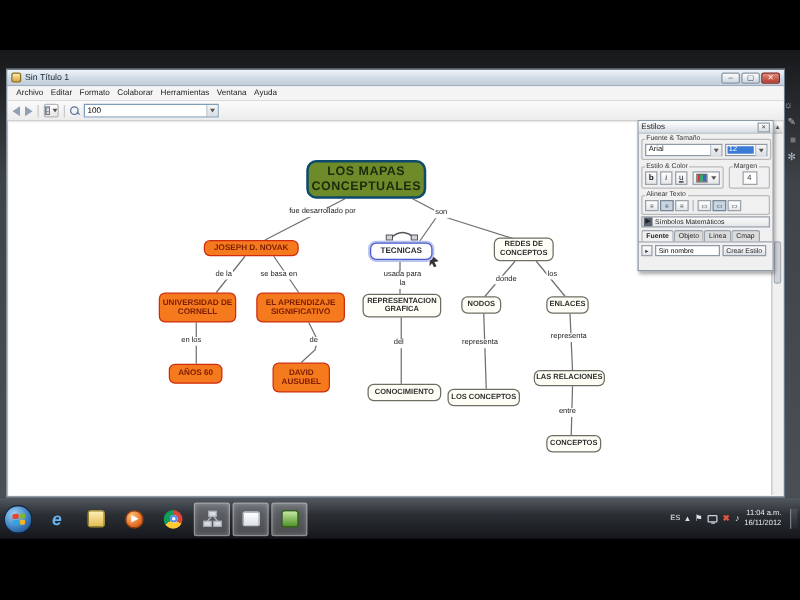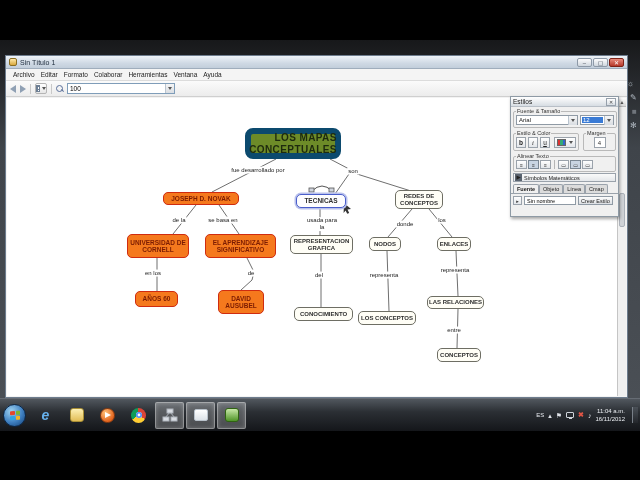--- a/index.html
+++ b/index.html
@@ -50,22 +50,22 @@
 
   .canvas { position:absolute; left:1px; top:42px; right:10px; bottom:1px; background:#fff; }
   .vscroll { position:absolute; top:42px; right:1px; width:9px; bottom:1px; background:#f0f0f0; border-left:1px solid #c5c5c5; }
   .vs-up { height:9px; background:linear-gradient(#fdfdfd,#d8d8d8); border-bottom:1px solid #bdbdbd; text-align:center; font-size:5px; color:#555; line-height:8px; }
   .vs-thumb { position:absolute; top:95px; left:1px; right:1px; height:34px; background:#cfd2d6; border:1px solid #aab0b8; border-radius:2px; }
 
   
   svg.links { position:absolute; left:0; top:0; z-index:2; pointer-events:none; }
   .node { position:absolute; z-index:4; display:flex; align-items:center; justify-content:center;
           text-align:center; border-radius:5px; font-weight:bold; line-height:1.15; }
-  .node.root { background:#6d8b28; border:6px solid #0c4a6e; border-radius:8px; color:#1e2a0e;
-               font-size:10px; letter-spacing:0.4px;text-align:right; }
+  .node.root { background:#6d8b28; border:2px solid #0c4a6e; border-radius:8px; color:#1e2a0e;
+               font-size:10px; letter-spacing:0.4px; }
   .node.orange { background:#f5791d; border:1.5px solid #cf2c10; color:#7c1c02; font-size:6.5px; }
   .node.plain { background:#fffef6; border:1px solid #6e6e64; color:#2f2f2f; font-size:6px; }
   .node.selected { background:#fdfdff; border:1px solid #4a5ecb; box-shadow:0 0 0 1.5px #b9c1ec; color:#2f2f2f; font-size:6.5px; }
   .lbl { position:absolute; z-index:3; transform:translate(-50%,-50%); background:#fff; color:#222;
          font-size:6px; line-height:1.15; text-align:center; white-space:nowrap; padding:0 1px; }
   .lbl.wrap { white-space:normal; width:36px; }
 
   
   .palette { position:absolute; left:510px; top:96px; width:109px; height:121px; z-index:5;
              background:#f0f0f0; border:1px solid #8e9aa5; box-shadow:1px 2px 3px rgba(0,0,0,.35); font-size:6px; }

